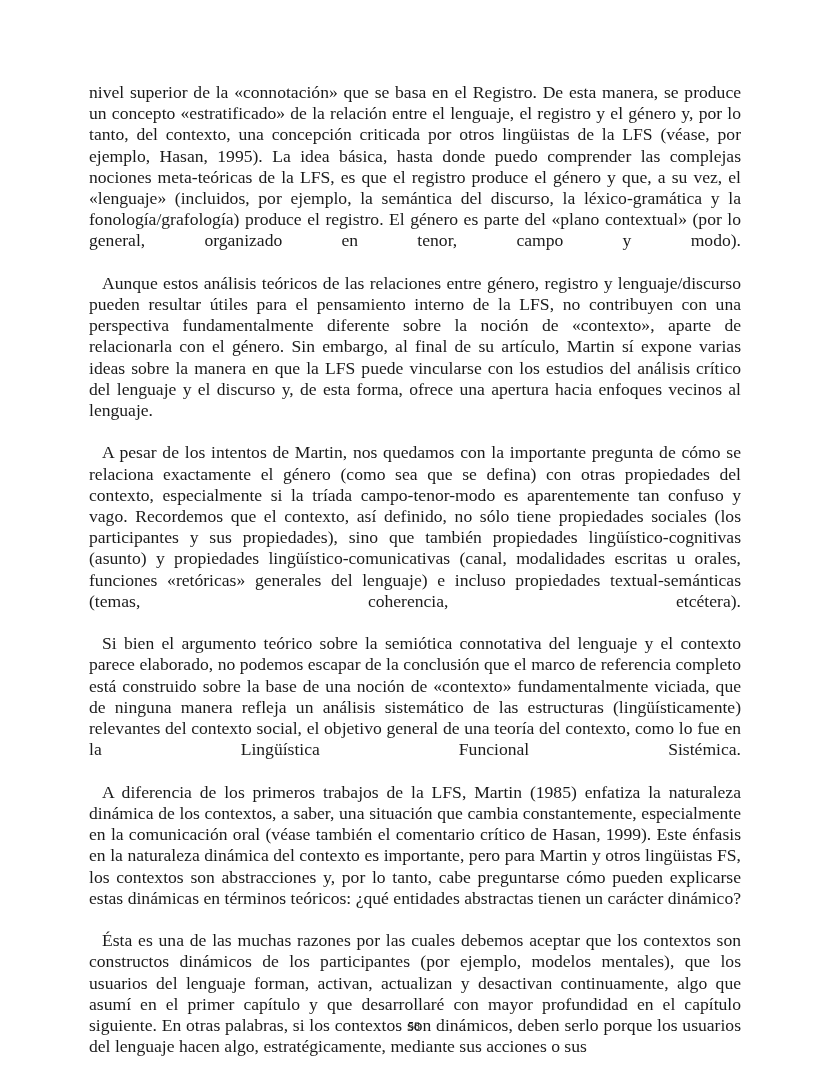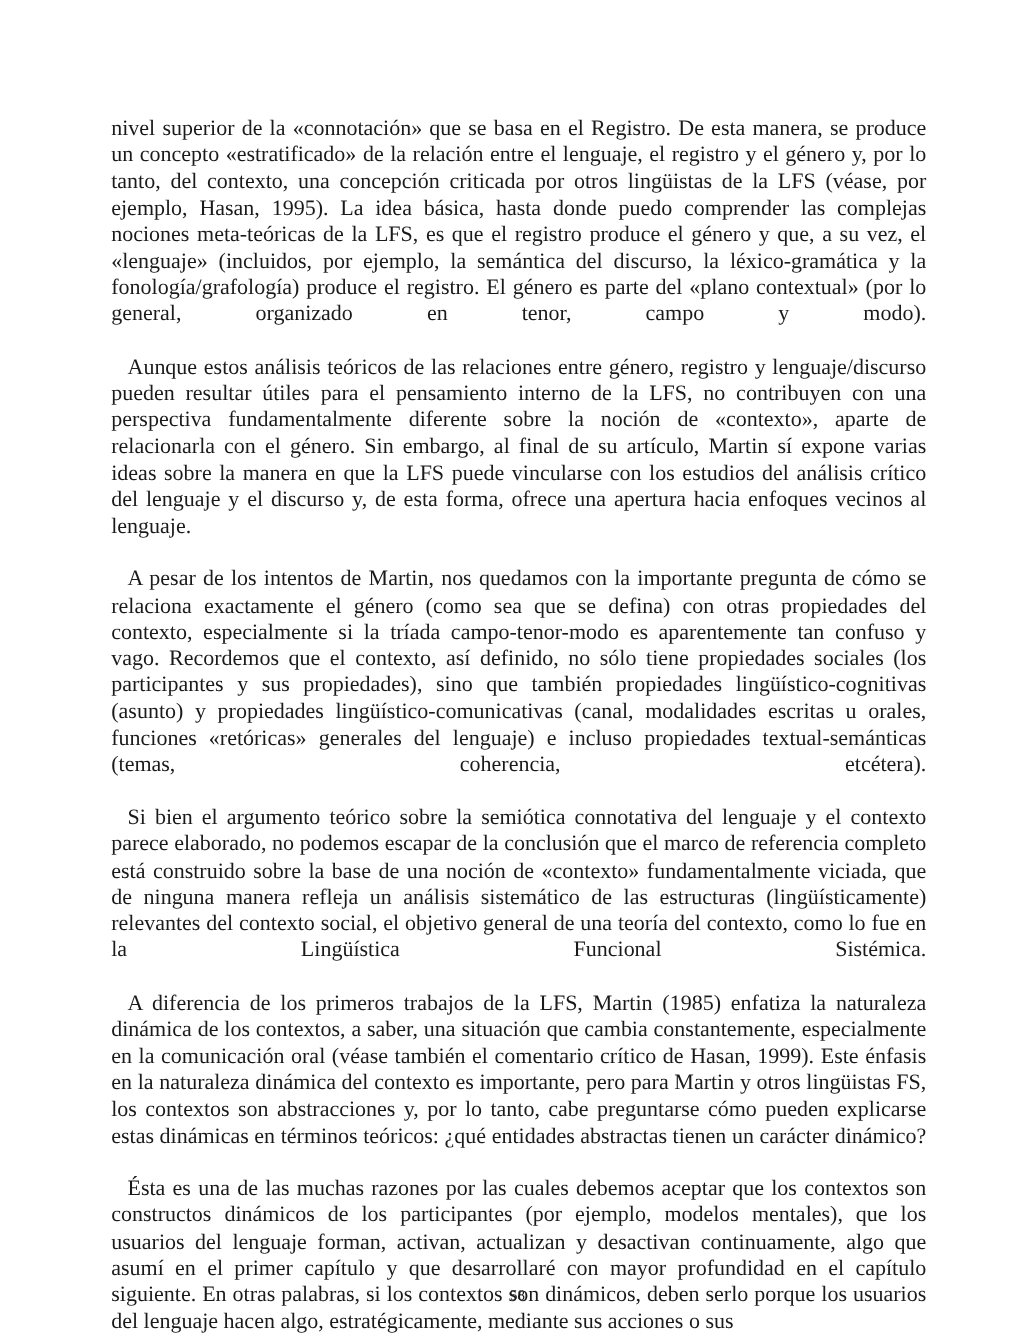--- a/index.html
+++ b/index.html
@@ -12,21 +12,21 @@
     height: 1071px;
     position: relative;
     font-family: "Liberation Serif", "DejaVu Serif", serif;
     color: #1a1a1a;
     overflow: hidden;
   }
 
   .page {
     position: absolute;
     left: 0;
-    top: 16px;
+    top: 6px;
     width: 828px;
     height: 869px;
     background: #ffffff;
   }
 
   .text-block {
     position: absolute;
     left: 89px;
     top: 76px;
     width: 652px;

